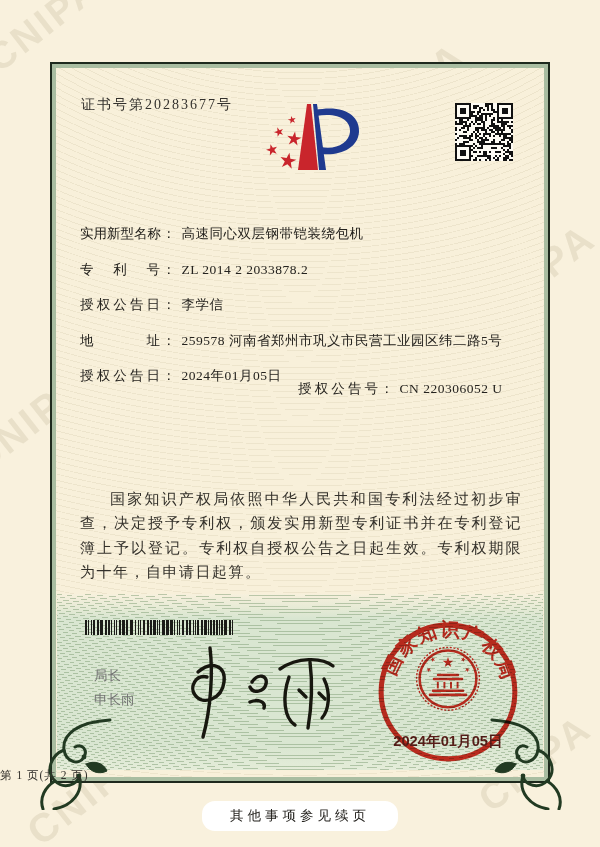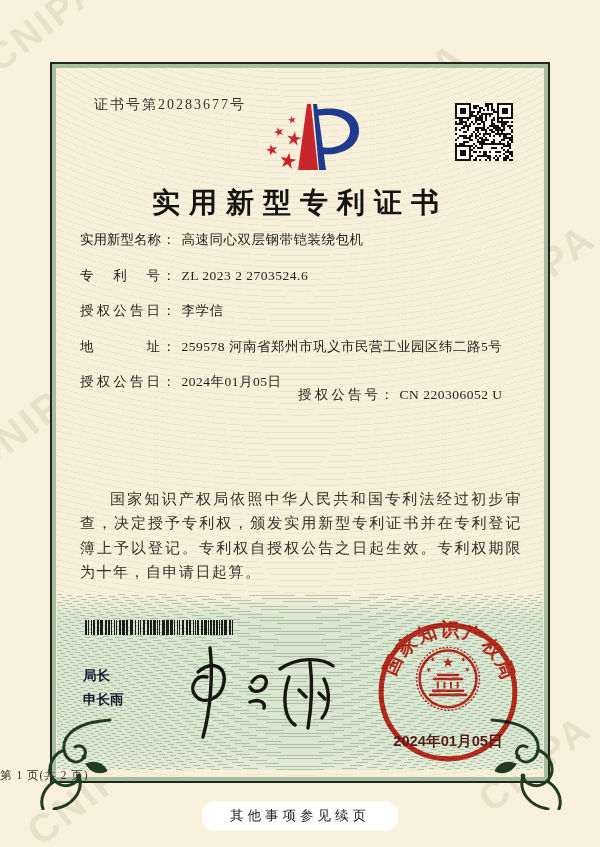--- a/index.html
+++ b/index.html
@@ -11,38 +11,38 @@
   
   .frame{position:absolute;left:50px;top:62px;width:496px;height:717px;
          border:2px solid #1e291d;box-shadow:inset 0 0 0 4px #a9bda1;z-index:1;
          background-color:#f8f0da;
          background-image:repeating-radial-gradient(120% 70% at 50% -40%,rgba(170,158,118,.14) 0 1px,rgba(0,0,0,0) 1px 7px);}
   .green-band{position:absolute;left:57px;top:594px;width:486px;height:176px;z-index:1;
          background-color:#d9e6d1;
          background-image:
            repeating-radial-gradient(150% 130% at 50% 230%,rgba(115,148,105,.45) 0 1px,rgba(0,0,0,0) 1px 5px),
            linear-gradient(rgba(249,241,221,.95),rgba(249,241,221,0) 14%,rgba(0,0,0,0) 86%,rgba(233,239,220,.7));}
-  .cert-no{position:absolute;left:94px;top:96px;font-size:14px;color:#33312d;letter-spacing:2px;z-index:2;}
+  .cert-no{position:absolute;left:81px;top:96px;font-size:14px;color:#33312d;letter-spacing:2px;z-index:2;}
   .logo{position:absolute;left:248px;top:100px;z-index:2;}
   .qr{position:absolute;left:455px;top:103px;width:58px;height:58px;z-index:2;background:#fdfbf4;}
   .title{position:absolute;left:0;top:184px;width:100%;text-align:center;font-size:28px;font-weight:bold;
          color:#141412;letter-spacing:9px;z-index:2;}
-  .fields{position:absolute;left:80px;top:231px;width:450px;z-index:2;font-size:13.5px;color:#24221e;}
+  .fields{position:absolute;left:80px;top:225px;width:450px;z-index:2;font-size:13.5px;color:#24221e;}
   .frow{height:20px;margin-bottom:15.5px;white-space:nowrap;}
   .flabel{display:inline-block;width:80px;text-align:justify;text-align-last:justify;vertical-align:top;letter-spacing:0;}
   .fcolon{display:inline-block;margin:0 6px 0 2px;}
   .fvalue{letter-spacing:0.5px;}
   .dualcell{display:inline-block;}
   .dualcell.second{position:absolute;left:218px;margin-top:13px;}
   .paras{position:absolute;left:80px;top:487px;width:442px;z-index:2;font-size:15px;color:#33302a;
          text-align:justify;line-height:1.62;letter-spacing:1.5px;}
   .paras p{margin:0 0 9px 0;text-indent:2em;}
   .barcode{position:absolute;left:85px;top:620px;z-index:2;}
-  .signer{position:absolute;left:83px;top:664px;z-index:2;font-family:"Liberation Sans","DejaVu Sans",sans-serif;
-          font-size:13.5px;color:#0f172a;line-height:24px;font-weight:700;}
+  .signer{position:absolute;left:94px;top:664px;z-index:2;font-family:"Liberation Sans","DejaVu Sans",sans-serif;
+          font-size:13.5px;color:#737373;line-height:24px;font-weight:400;}
   .signature{position:absolute;left:172px;top:642px;z-index:3;}
   .seal{position:absolute;left:372px;top:618px;z-index:4;mix-blend-mode:multiply;opacity:.95;}
   .flourish{position:absolute;z-index:3;}
   .flourish.left{left:34px;top:716px;}
   .flourish.right{left:490px;top:716px;transform:scaleX(-1);}
   .page-no{position:absolute;left:0;top:768px;width:100%;text-align:left;font-size:11.5px;color:#33312c;
            letter-spacing:1px;z-index:4;}
   .footer-note{position:absolute;left:50%;top:801px;transform:translateX(-50%);background:#ffffff;
            padding:6px 28px;font-size:13.5px;color:#23211d;letter-spacing:4px;z-index:2;white-space:nowrap;border-radius:13px;}
 </style>
@@ -391,28 +391,27 @@
       <rect x="27" y="28" width="1" height="1" fill="#111"></rect>
       <rect x="28" y="28" width="1" height="1" fill="#111"></rect>
       <rect x="0.5" y="0.5" width="7" height="7" fill="none" stroke="#111" stroke-width="1"></rect>
       <rect x="2.5" y="2.5" width="3" height="3" fill="#111"></rect>
       <rect x="21.5" y="0.5" width="7" height="7" fill="none" stroke="#111" stroke-width="1"></rect>
       <rect x="23.5" y="2.5" width="3" height="3" fill="#111"></rect>
       <rect x="0.5" y="21.5" width="7" height="7" fill="none" stroke="#111" stroke-width="1"></rect>
       <rect x="2.5" y="23.5" width="3" height="3" fill="#111"></rect>
     </svg>
 
-  <div class="title">实用新型专利证书</div>
 
   <div class="fields">
     <div class="frow">
       <span class="flabel">实用新型名称</span><span class="fcolon">：</span><span class="fvalue">高速同心双层钢带铠装绕包机</span>
     </div>
     <div class="frow">
-      <span class="flabel">专利号</span><span class="fcolon">：</span><span class="fvalue">ZL 2023 2 2703524.6</span>
+      <span class="flabel">专利号</span><span class="fcolon">：</span><span class="fvalue">ZL 2014 2 2033878.2</span>
     </div>
     <div class="frow">
       <span class="flabel">授权公告日</span><span class="fcolon">：</span><span class="fvalue">李学信</span>
     </div>
     <div class="frow">
       <span class="flabel">地址</span><span class="fcolon">：</span><span class="fvalue">259578 河南省郑州市巩义市民营工业园区纬二路5号</span>
     </div>
     <div class="frow" style="position:relative;">
       <span class="dualcell">
         <span class="flabel">授权公告日</span><span class="fcolon">：</span><span class="fvalue">2024年01月05日</span>

